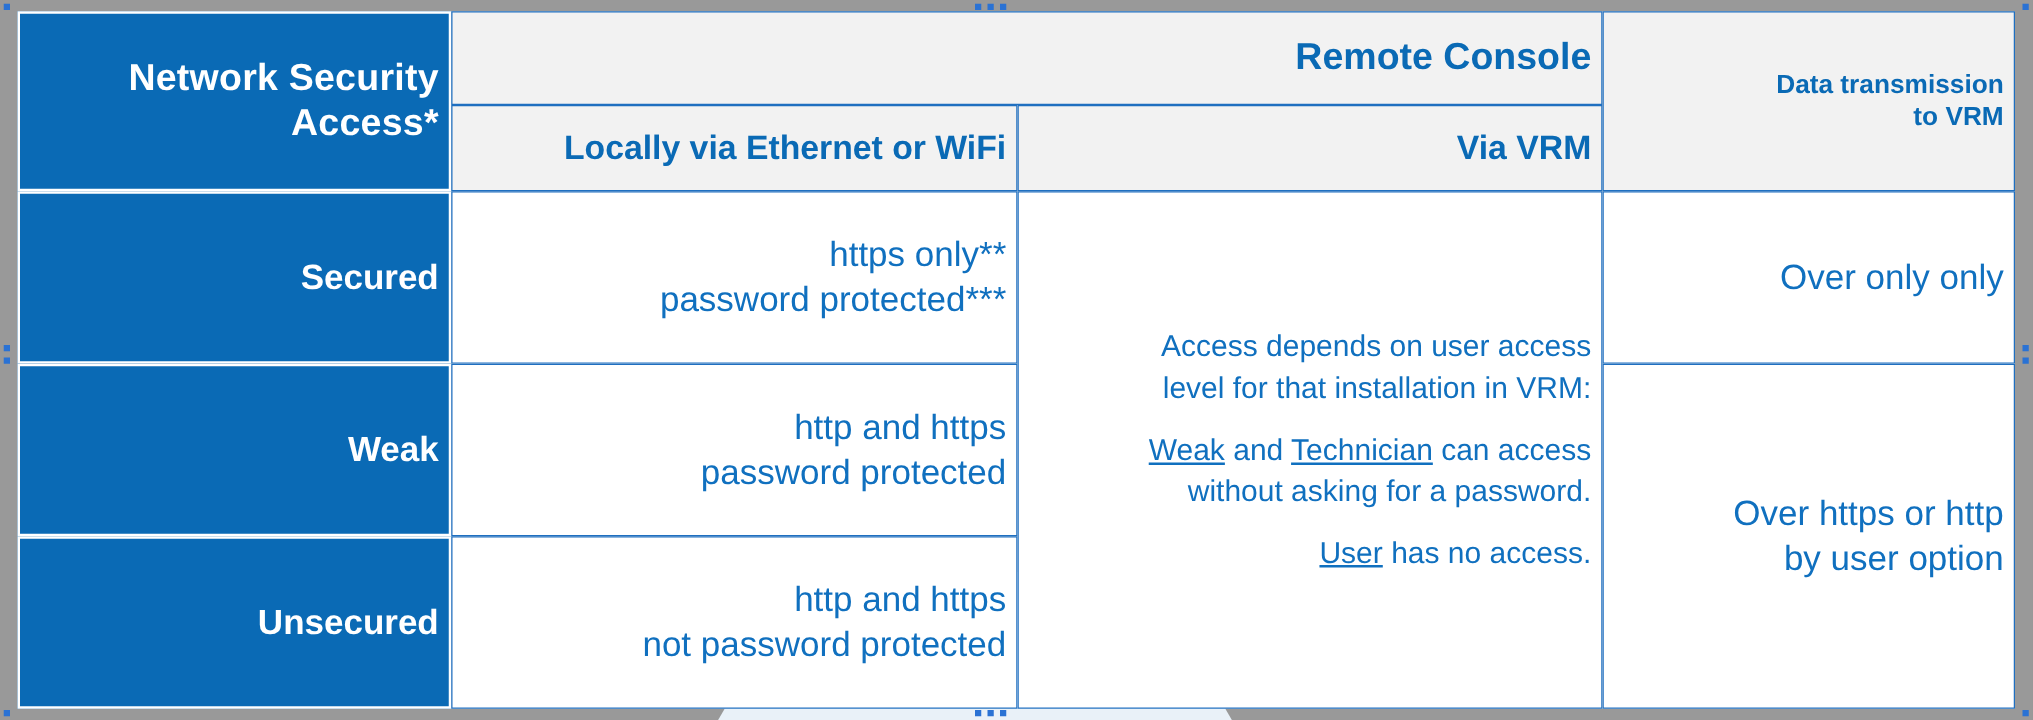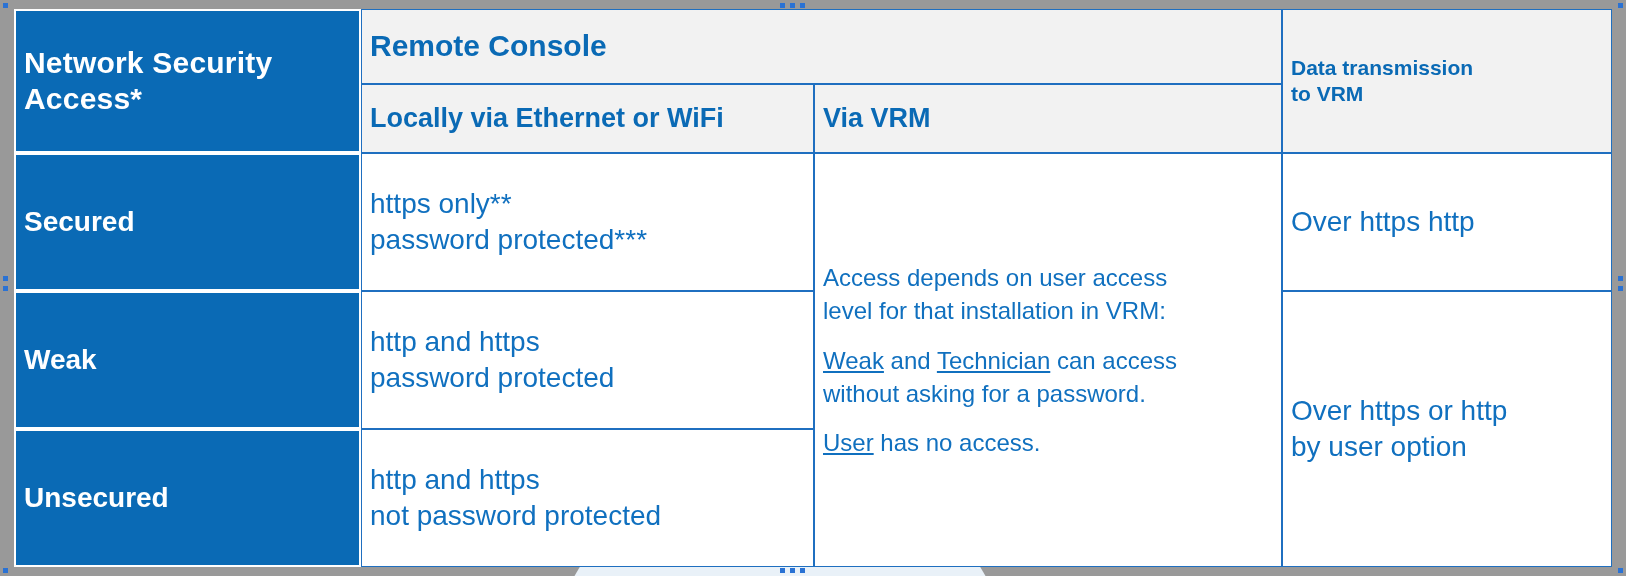--- a/index.html
+++ b/index.html
@@ -50,21 +50,21 @@
   table.sec-table {
     width: 1598px;
     height: 558px;
     border-collapse: separate;
     border-spacing: 0;
     table-layout: fixed;
   }
 
   table.sec-table td {
     vertical-align: middle;
-    text-align: left;
+    text-align: right;
     box-sizing: border-box;
     padding: 2px 8px;
   }
 
   
   .col-profile {
     background: #0a6ab5;
     color: #ffffff;
     border: 2px solid #ffffff;
   }
@@ -167,21 +167,21 @@
           <td class="cell-body cell-vrm" rowspan="3">
             <span class="nowrapline">Access depends on user access</span>
             <span class="nowrapline">level for that installation in VRM:</span>
             <span class="spacer"></span>
             <span class="nowrapline"><span class="u">Weak</span><span> and </span><span class="u">Technician</span><span> can access</span></span>
             <span class="nowrapline">without asking for a password.</span>
             <span class="spacer"></span>
             <span class="nowrapline"><span class="u">User</span><span> has no access.</span></span>
           </td>
           <td class="cell-body">
-            <span class="nowrapline">Over https http</span>
+            <span class="nowrapline">Over only only</span>
           </td>
         </tr>
 
         <tr>
           <td class="col-profile cell-profile">Weak</td>
           <td class="cell-body">
             <span class="nowrapline">http and https</span>
             <span class="nowrapline">password protected</span>
           </td>
           <td class="cell-body" rowspan="2">

